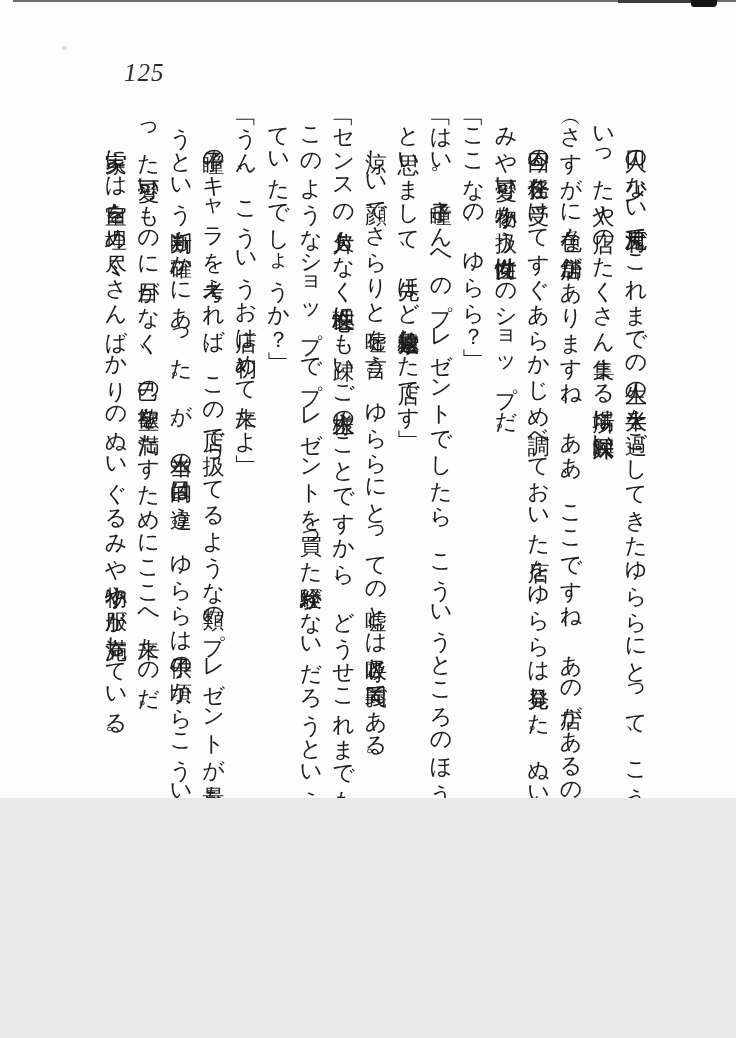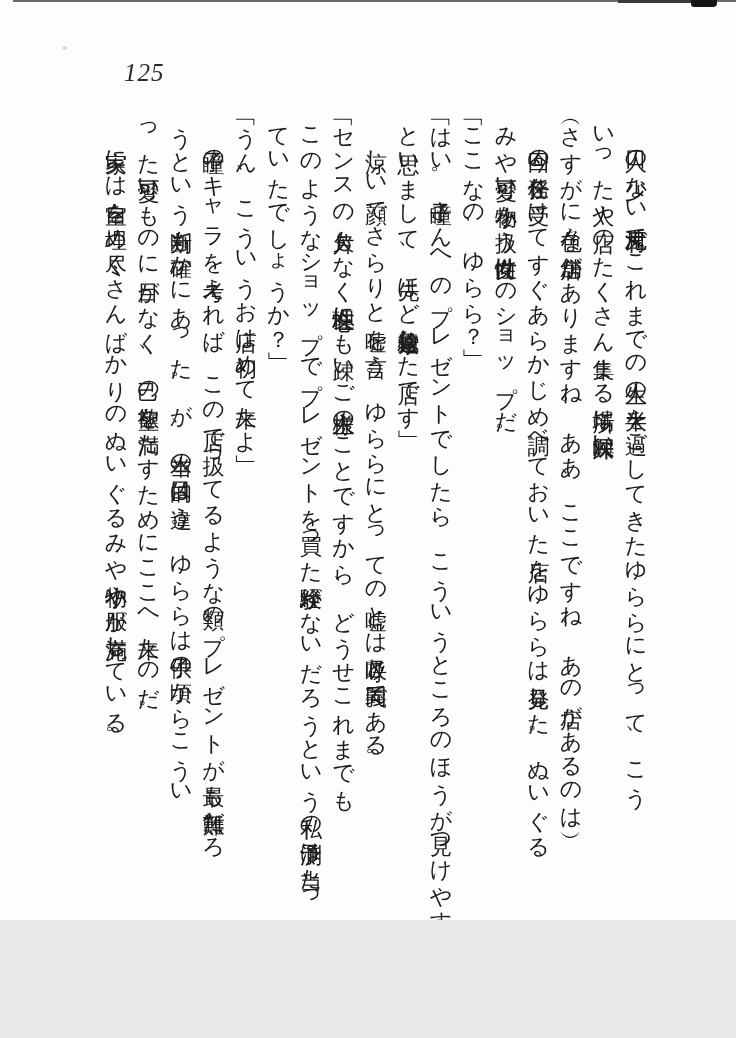--- a/index.html
+++ b/index.html
@@ -1,19 +1,19 @@
 <!DOCTYPE html>
 <html><head>
 <meta charset="utf-8">
 <style>
   html, body { margin: 0; padding: 0; background: #e8e8e8; }
   .page {
     position: relative;
     width: 736px;
-    height: 920px;
+    height: 798px;
     margin: 0 auto;
     background: #fdfdfd;
     overflow: hidden;
     font-family: "Liberation Serif", "DejaVu Serif", serif;
   }
   
   .edge-line {
     position: absolute;
     top: 0; left: 13px; right: 0;
     height: 2px;

